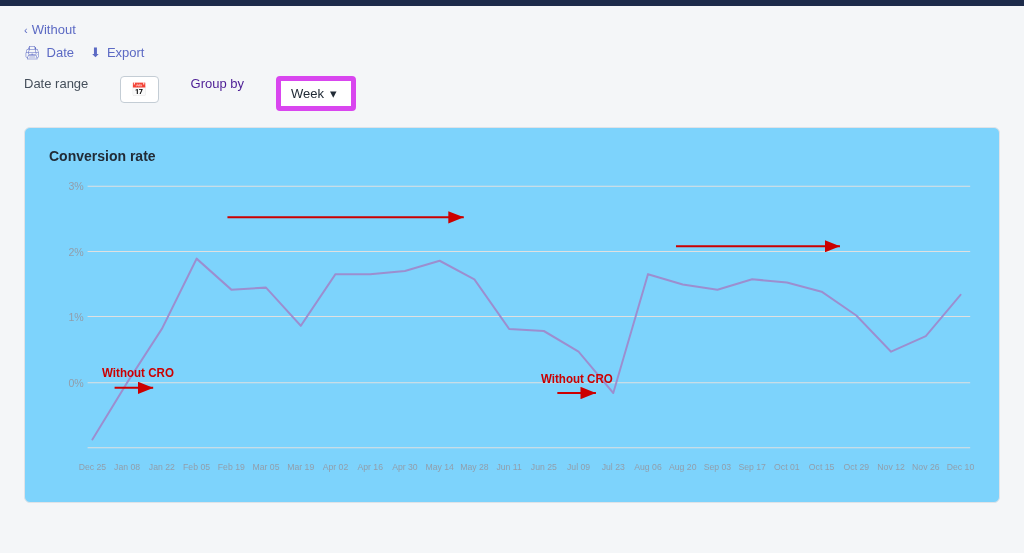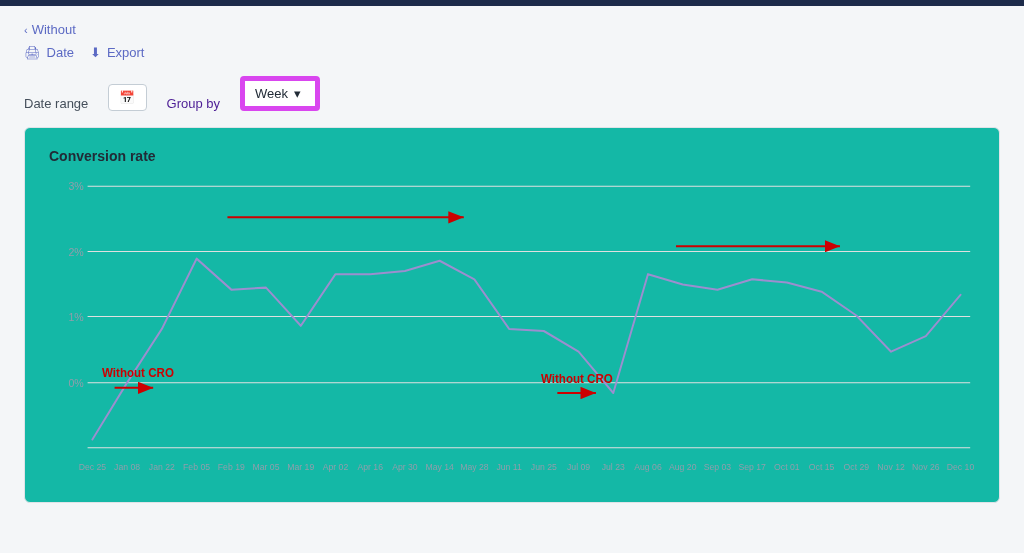--- a/index.html
+++ b/index.html
@@ -47,22 +47,22 @@
       gap: 6px;
       font-size: 13px;
       color: #5c6ac4;
       background: none;
       border: none;
       cursor: pointer;
       padding: 0;
     }
     .filters-row {
       display: flex;
-      align-items: flex-end;
-      gap: 20px;
+      align-items: flex-start;
+      gap: 32px;
       margin-bottom: 16px;
       font-size: 13px;
       color: #454f5b;
     }
     .filter-label { font-weight: 500; color: #454f5b; }
     .date-picker {
       display: flex;
       align-items: center;
       gap: 6px;
       border: 1px solid #c4cdd5;
@@ -80,21 +80,21 @@
       gap: 6px;
       border: 5px solid #d946ef;
       border-radius: 4px;
       padding: 5px 14px 5px 10px;
       background: #fff;
       cursor: pointer;
       font-size: 13px;
       color: #212b36;
     }
     .chart-card {
-      background: #14b8a6;
+      background: #7dd3fc;
       border: 1px solid #dfe3e8;
       border-radius: 6px;
       padding: 20px 24px 16px 24px;
     }
     .chart-title {
       font-size: 14px;
       font-weight: 600;
       color: #212b36;
       margin-bottom: 12px;
     }

